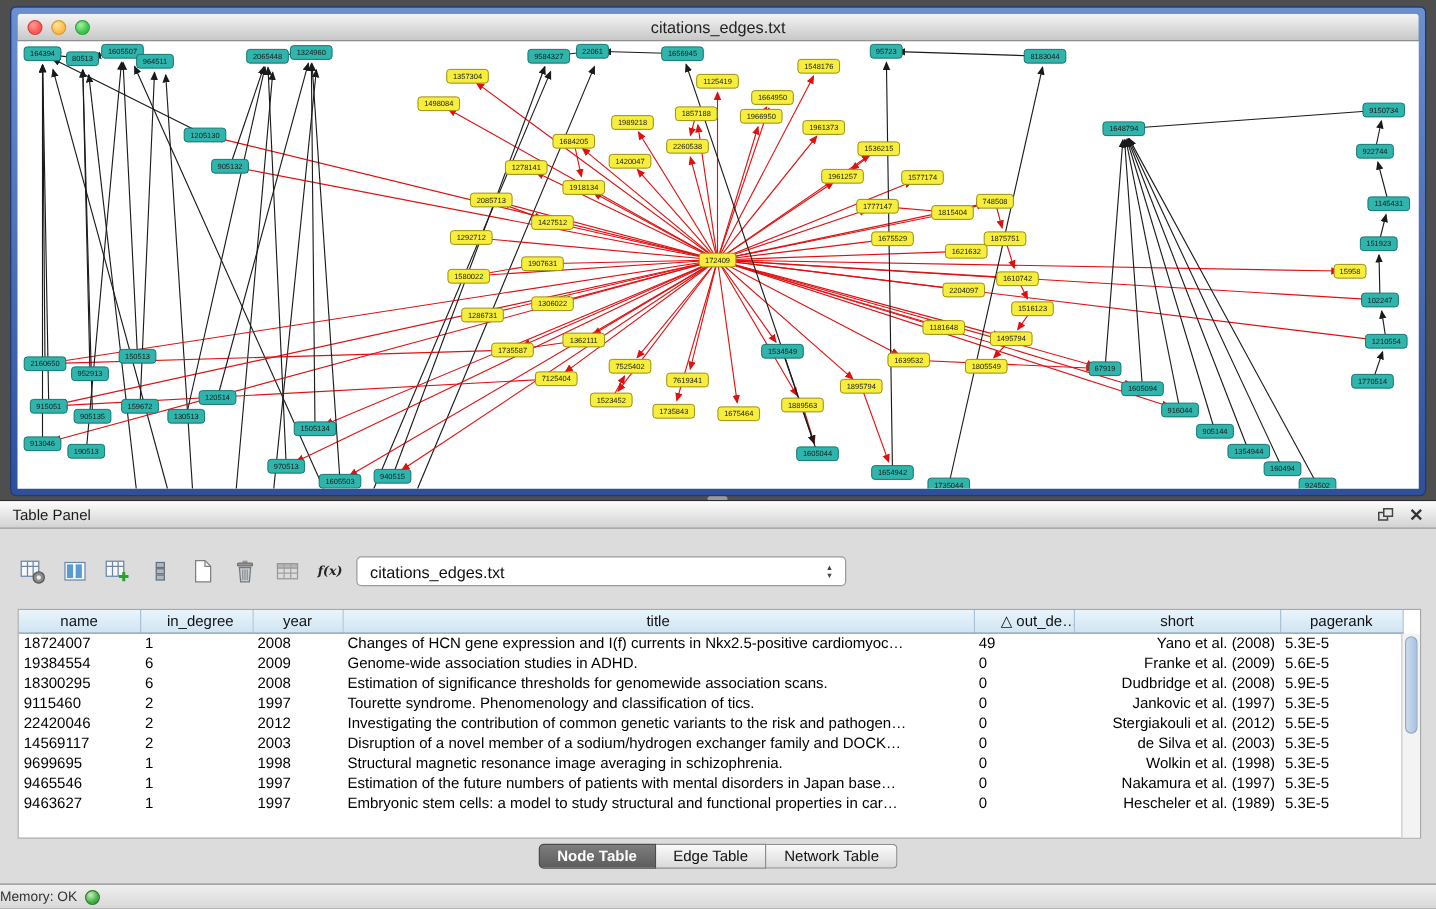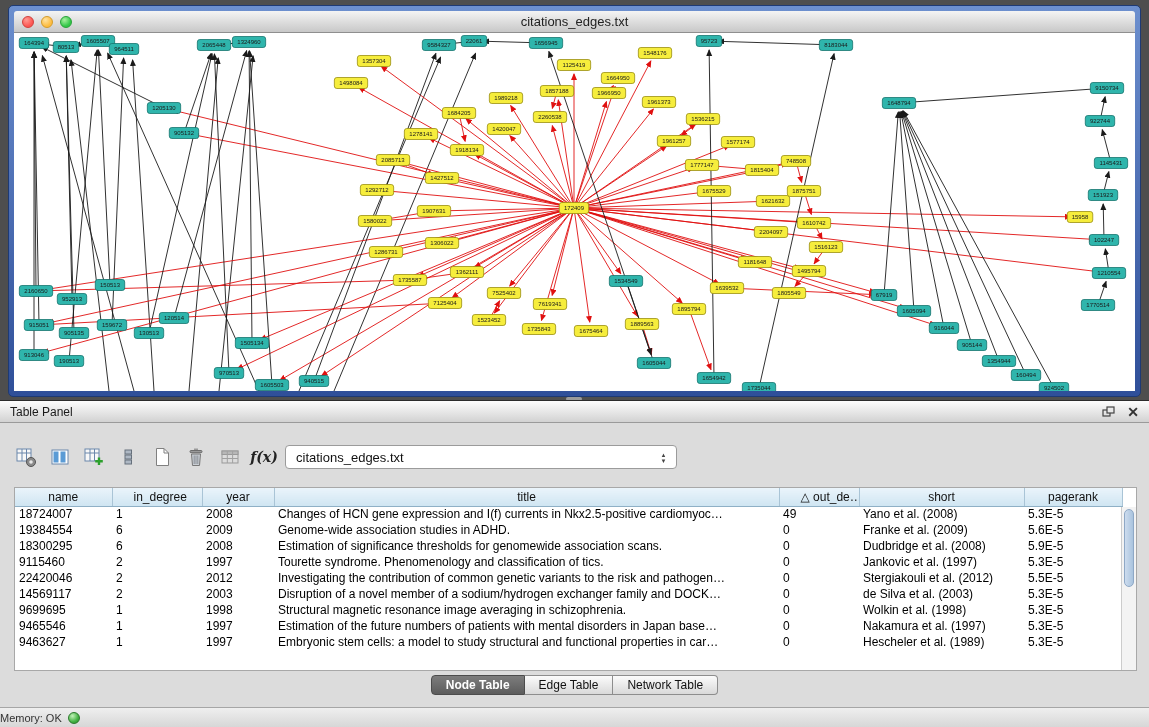--- a/index.html
+++ b/index.html
@@ -46,21 +46,21 @@
     padding:0 10px; font-size:12px; color:#1a1a1a;
   }
   .panel-header .ph-title { flex:1; }
   .ph-btn { margin-left:12px; cursor:default; display:flex; align-items:center; }
   .ph-close { font-size:14px; font-weight:bold; color:#333; line-height:14px; }
 
   .panel-body { position:relative; height:284px; }
 
   .toolbar { position:absolute; left:14px; top:22px; display:flex; align-items:center; gap:10px; }
   .tb-icon { width:24px; height:24px; display:flex; align-items:center; justify-content:center; }
-  .fx-label { font-family:"DejaVu Serif", serif; font-style:italic; font-weight:bold; font-size:14px; color:#222; }
+  .fx-label { font-family:"DejaVu Serif", serif; font-style:italic; font-weight:bold; font-size:10px; color:#222; }
 
   .table-select {
     position:absolute; left:285px; top:22px; width:392px; height:24px;
     background:#ffffff; border:1px solid #9b9b9b; border-radius:4px;
     font-size:13px; color:#111; display:flex; align-items:center; padding-left:10px;
   }
   .select-stepper {
     position:absolute; right:6px; top:3px; width:13px; height:17px;
     display:flex; flex-direction:column; align-items:center; justify-content:center;
     color:#444; font-size:6px; line-height:6px;
@@ -74,21 +74,21 @@
   table.data th {
     height:18px; font-size:12px; font-weight:normal; color:#111;
     background:linear-gradient(#eaf4fb,#cfe5f2);
     border-right:1px solid #a9c4d6; border-bottom:1px solid #8fb0c6;
     overflow:hidden; white-space:nowrap; text-align:center; padding:0 21px;
   }
   table.data td {
     height:16px; font-size:12px; color:#000; padding:0 4px;
     white-space:nowrap; overflow:hidden; text-overflow:clip; background:#fff;
   }
-  td.c-short { text-align:left; }
+  td.c-short { text-align:right; }
   .vscroll {
     position:absolute; right:0; top:19px; bottom:0; width:15px;
     background:#f3f3f3; border-left:1px solid #cccccc;
   }
   .vthumb {
     margin:2px; height:78px; border-radius:6px;
     background:linear-gradient(90deg,#cddcee,#a9c3de); border:1px solid #8ea8c6;
   }
 
   .tabs { position:absolute; left:0; right:0; top:252px; display:flex; justify-content:center; }

